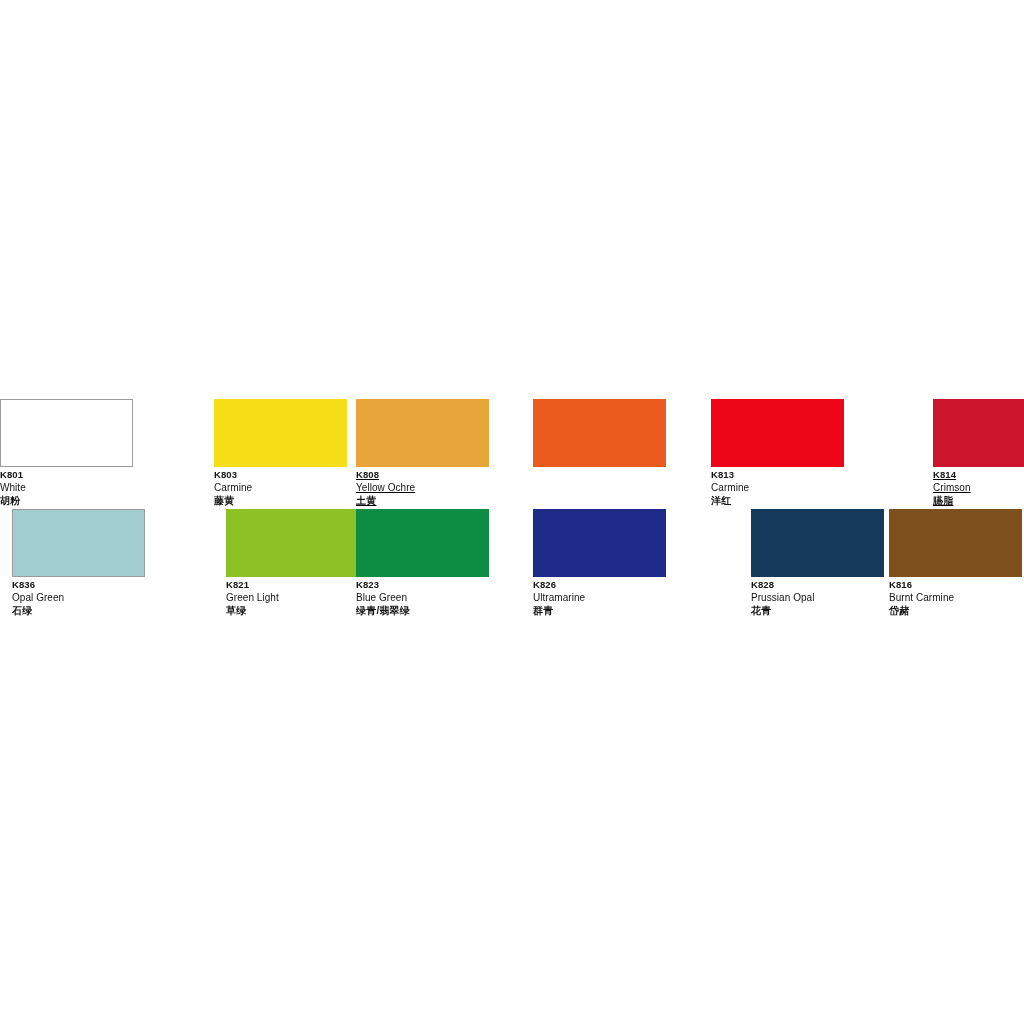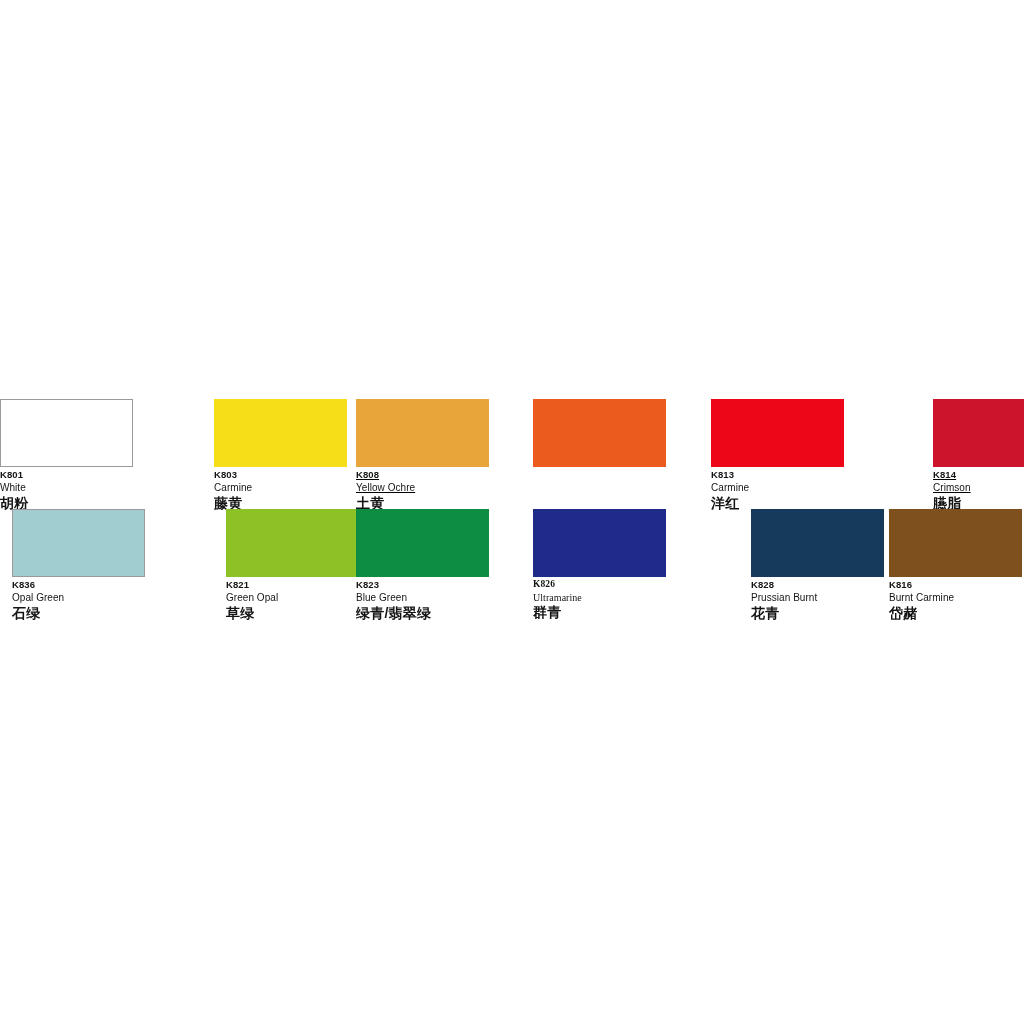--- a/index.html
+++ b/index.html
@@ -60,21 +60,21 @@
 
   .swatch-name-en {
     font-size: 10px;
     font-weight: normal;
     color: #141414;
     letter-spacing: 0.05px;
     margin-bottom: 3px;
   }
 
   .swatch-name-zh {
-    font-size: 14px;
+    font-size: 10px;
     font-weight: bold;
     color: #141414;
     letter-spacing: 0.2px;
   }
 </style>
 </head>
 <body>
 
 <div id="swatch-chart">
   <div class="swatch-row" id="row-0">
@@ -128,45 +128,45 @@
         <div class="swatch-meta">
           <div class="swatch-code">K836</div>
           <div class="swatch-name-en">Opal Green</div>
           <div class="swatch-name-zh">石绿</div>
         </div>
       </div>
       <div class="swatch-cell" style="left: 178px; margin-left: 48px;">
         <div class="swatch-chip no-border" style="background: rgb(140, 194, 38);"></div>
         <div class="swatch-meta">
           <div class="swatch-code">K821</div>
-          <div class="swatch-name-en">Green Opal</div>
+          <div class="swatch-name-en">Green Light</div>
           <div class="swatch-name-zh">草绿</div>
         </div>
       </div>
       <div class="swatch-cell" style="left: 356px;">
         <div class="swatch-chip no-border" style="background: rgb(13, 140, 68);"></div>
         <div class="swatch-meta">
           <div class="swatch-code">K823</div>
           <div class="swatch-name-en">Blue Green</div>
           <div class="swatch-name-zh">绿青/翡翠绿</div>
         </div>
       </div>
-      <div class="swatch-cell" style="left: 533px; font-family: Liberation Serif, serif;">
+      <div class="swatch-cell" style="left: 533px;">
         <div class="swatch-chip no-border" style="background: rgb(30, 43, 136);"></div>
         <div class="swatch-meta">
           <div class="swatch-code">K826</div>
           <div class="swatch-name-en">Ultramarine</div>
           <div class="swatch-name-zh">群青</div>
         </div>
       </div>
       <div class="swatch-cell" style="left: 751px;">
         <div class="swatch-chip no-border" style="background: rgb(22, 58, 92);"></div>
         <div class="swatch-meta">
           <div class="swatch-code">K828</div>
-          <div class="swatch-name-en">Prussian Burnt</div>
+          <div class="swatch-name-en">Prussian Opal</div>
           <div class="swatch-name-zh">花青</div>
         </div>
       </div>
       <div class="swatch-cell" style="left: 889px;">
         <div class="swatch-chip no-border" style="background: rgb(126, 80, 30);"></div>
         <div class="swatch-meta">
           <div class="swatch-code">K816</div>
           <div class="swatch-name-en">Burnt Carmine</div>
           <div class="swatch-name-zh">岱赭</div>
         </div>

